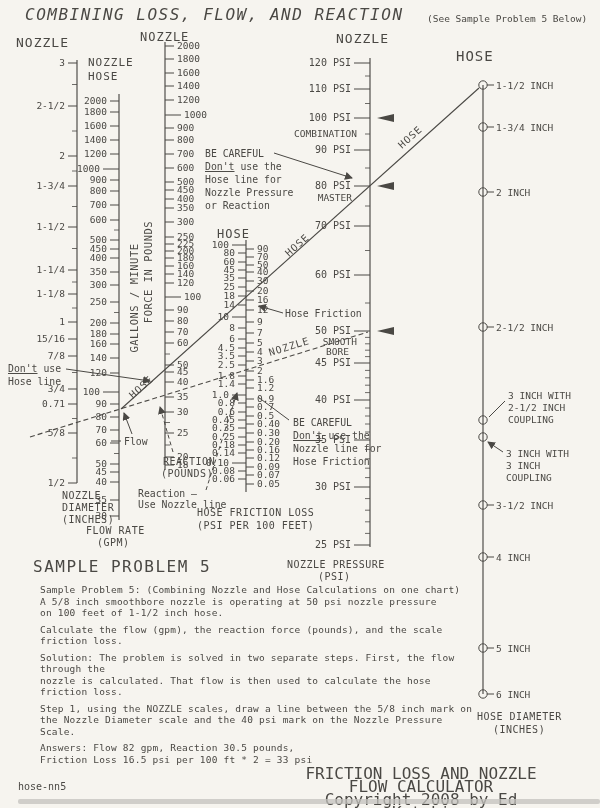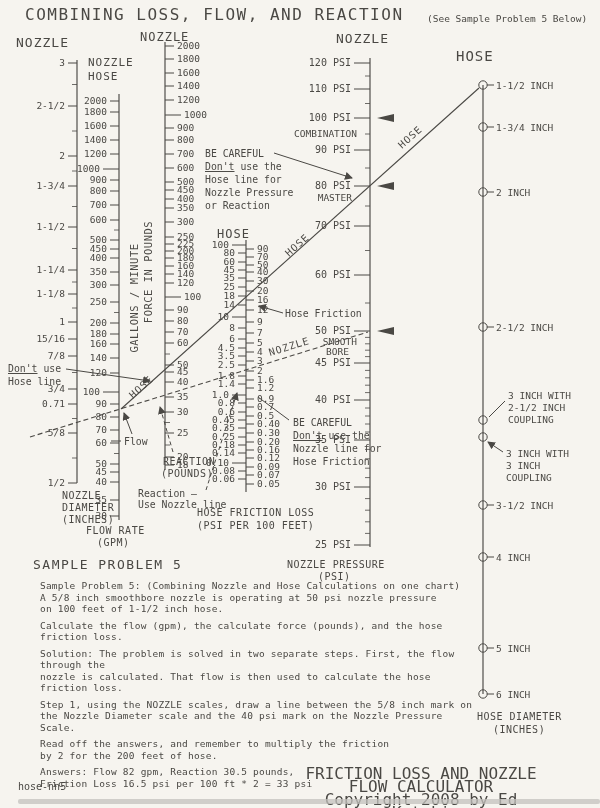--- a/index.html
+++ b/index.html
@@ -1,24 +1,24 @@
 <!DOCTYPE html>
 <html><head>
 <meta charset="utf-8">
 <style>
   html,body{margin:0;padding:0;}
   body{width:600px;height:808px;position:relative;background:#f6f4ef;
        font-family:"DejaVu Sans Mono", monospace;color:#4a4844;overflow:hidden;}
   .abs{position:absolute;}
-  .title{left:25px;top:5px;font-size:16px;letter-spacing:1.5px;white-space:nowrap;}
+  .title{left:25px;top:5px;font-size:16px;letter-spacing:1.5px;white-space:nowrap;font-style:italic;}
   .subtitle{left:427px;top:13px;font-size:9.5px;white-space:nowrap;}
   #nomogram{position:absolute;left:0;top:0;}
   svg text{font-family:"DejaVu Sans Mono", monospace;fill:#4a4844;}
   .sample{left:33px;top:557px;width:450px;}
-  .sample h2{margin:0 0 8px 0;font-size:13px;font-weight:normal;letter-spacing:1.5px;}
+  .sample h2{margin:0 0 8px 0;font-size:16px;font-weight:normal;letter-spacing:1.5px;}
   .sample p{margin:0 0 5px 7px;font-size:9.5px;line-height:11.5px;letter-spacing:.2px;
             white-space:pre-line;}
   .doc-id{left:18px;top:781px;font-size:10px;}
   .footer-right{left:292px;top:767px;width:258px;text-align:center;font-size:16px;line-height:13px;}
   .scan-edge{left:18px;top:799px;width:582px;height:5px;background:#c3c1bd;opacity:.75;border-radius:2px;}
 </style>
 </head>
 <body>
 
 <div class="abs title">COMBINING LOSS, FLOW, AND REACTION</div>
@@ -494,27 +494,25 @@
     <line x1="206" y1="490" x2="237" y2="393" stroke="#4a4844" stroke-width="1" stroke-dasharray="4,3" marker-end="url(#ah)"></line>
     <line x1="173" y1="452" x2="160" y2="407" stroke="#4a4844" stroke-width="1" stroke-dasharray="4,3" marker-end="url(#ah)"></line>
   </svg>
 
 <div class="abs sample">
   <h2>SAMPLE PROBLEM 5</h2>
   <div id="paragraphs">
       <p>Sample Problem 5: (Combining Nozzle and Hose Calculations on one chart)
 A 5/8 inch smoothbore nozzle is operating at 50 psi nozzle pressure
 on 100 feet of 1-1/2 inch hose.</p>
-      <p>Calculate the flow (gpm), the calculate force (pounds), and the hose friction loss.</p>
+      <p>Calculate the flow (gpm), the reaction force (pounds), and the scale friction loss.</p>
       <p>Solution: The problem is solved in two separate steps. First, the flow through the
 nozzle is calculated. That flow is then used to calculate the hose friction loss.</p>
       <p>Step 1, using the NOZZLE scales, draw a line between the 5/8 inch mark on
 the Nozzle Diameter scale and the 40 psi mark on the Nozzle Pressure Scale.</p>
-      <p>Read off the answers, and remember to multiply the friction
-by 2 for the 200 feet of hose.</p>
       <p>Answers: Flow 82 gpm, Reaction 30.5 pounds,
 Friction Loss 16.5 psi per 100 ft * 2 = 33 psi</p>
     </div>
 </div>
 
 <div class="abs doc-id">hose-nn5</div>
 <div class="abs footer-right">
   <div>FRICTION LOSS AND NOZZLE FLOW CALCULATOR</div>
   <div>Copyright 2008 by Ed Kotski</div>
 </div>

